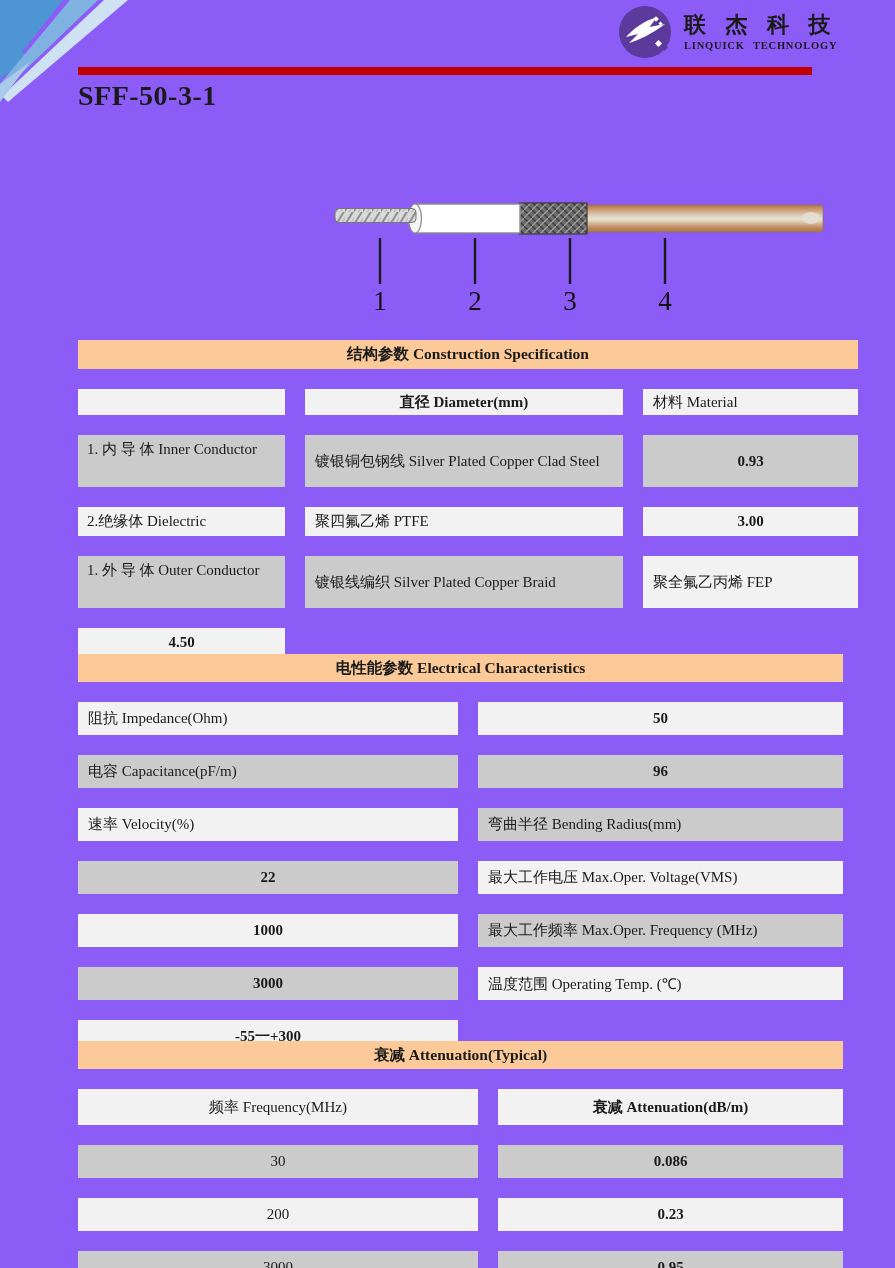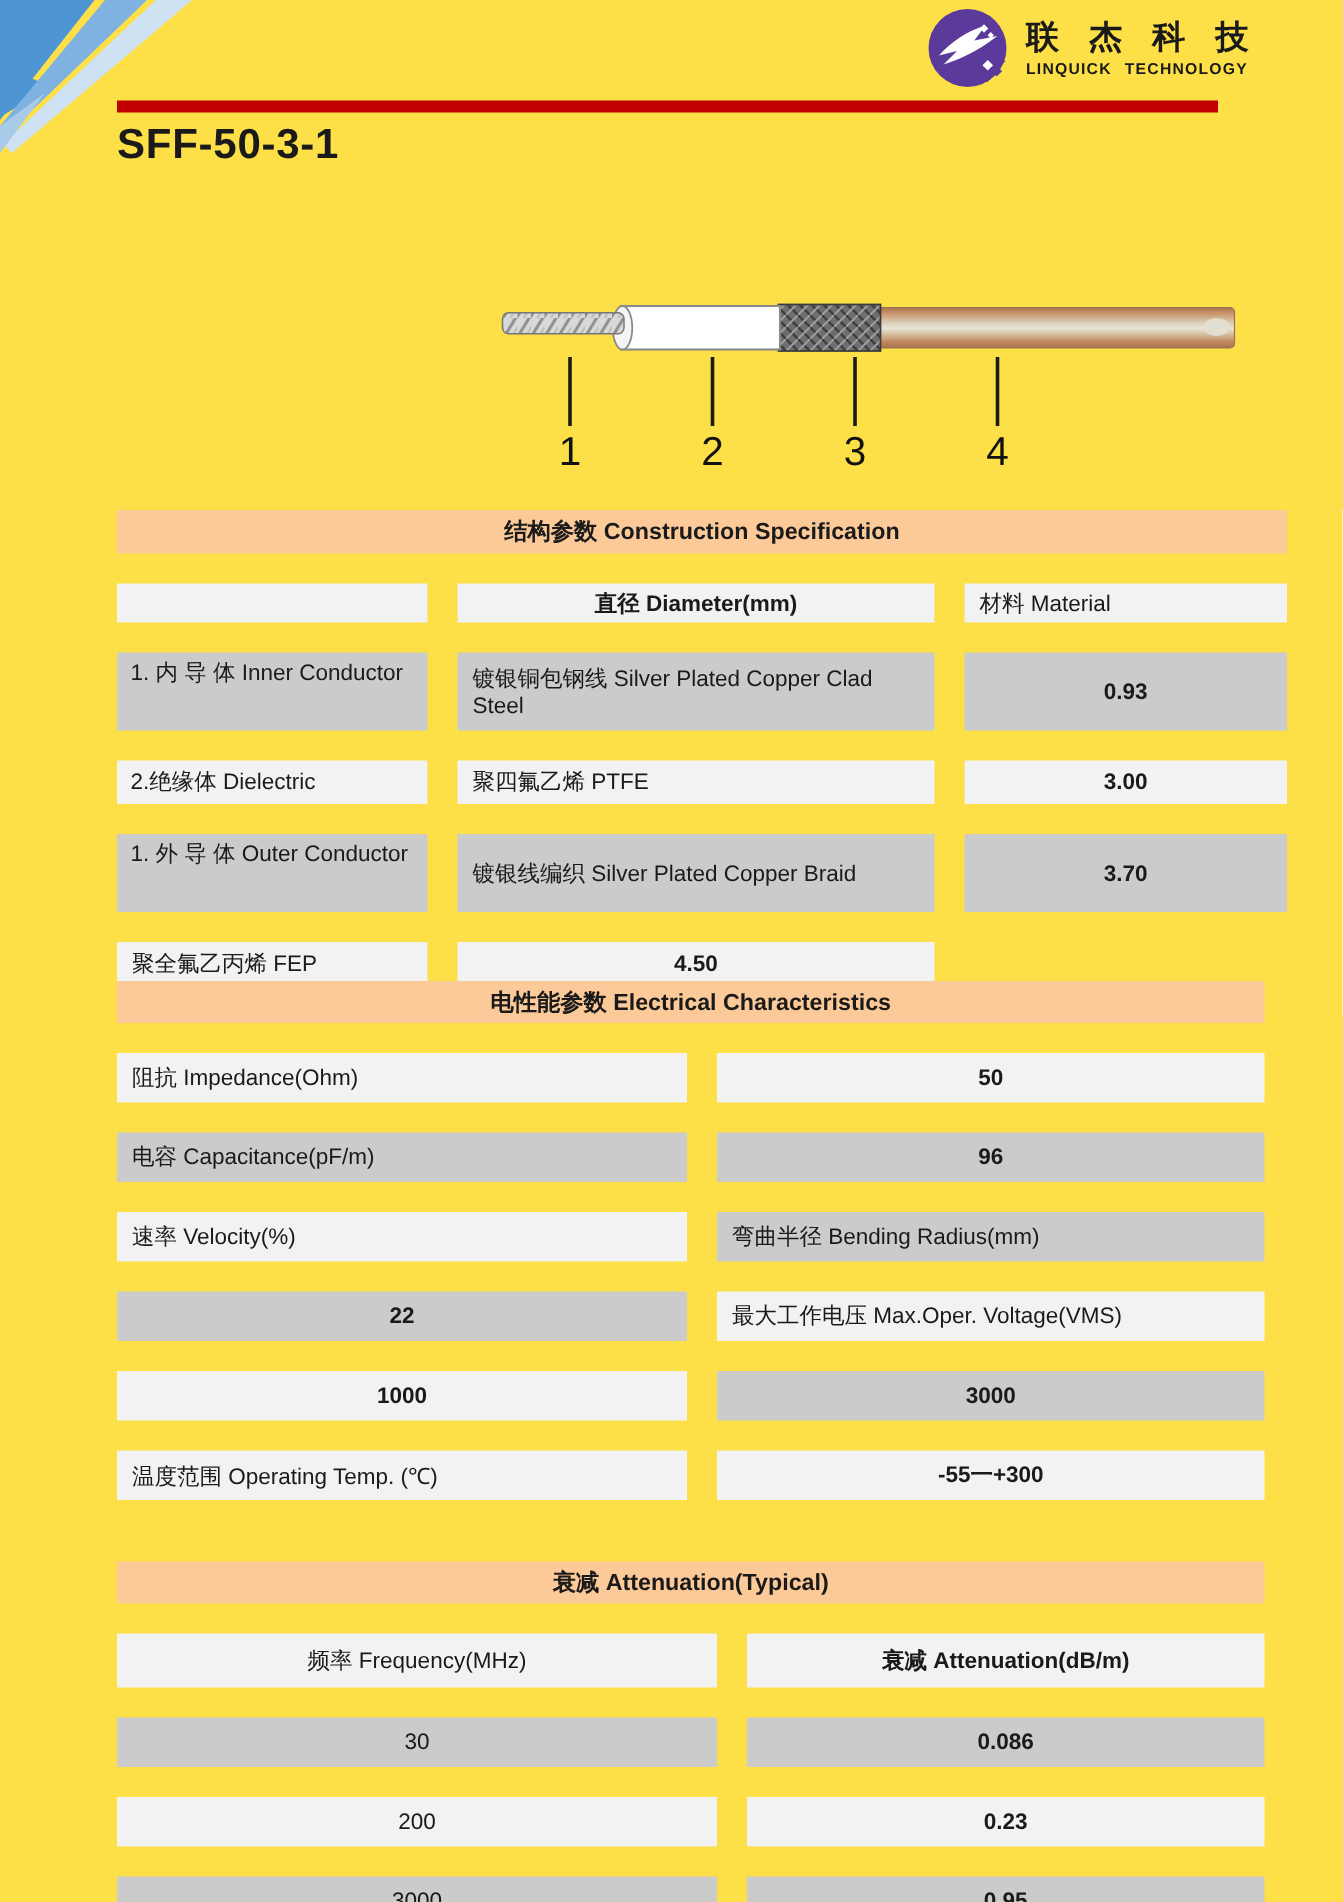--- a/index.html
+++ b/index.html
@@ -1,19 +1,19 @@
 <!DOCTYPE html>
 <html><head>
 <meta charset="utf-8">
 <style>
   html,body { margin:0; padding:0; background:#ffffff; }
   .page {
     position:relative; width:895px; height:1268px; margin:0 auto;
-    background:#fde047; overflow:hidden;
-    font-family:Liberation Sans, sans-serif; color:#1a1a1a;
+    background:#8b5cf6; overflow:hidden;
+    font-family:Liberation Serif, serif; color:#1a1a1a;
   }
   
   .corner { position:absolute; left:0; top:0; }
   
   .brand { position:absolute; left:618px; top:5px; display:flex; align-items:flex-start; }
   .brand .mark { width:56px; height:58px; }
   .brand .names { margin-left:10px; padding-top:8px; }
   .brand .cn { font-size:22px; font-weight:bold; letter-spacing:7px; line-height:24px; white-space:nowrap; }
   .brand .en { font-size:10.5px; font-weight:bold; letter-spacing:0.8px; word-spacing:5px; margin-top:3px; white-space:nowrap; }
   
@@ -127,21 +127,20 @@
     <div class="name dark">1. 内 导 体 Inner Conductor</div>
     <div class="c dark">镀银铜包钢线 Silver Plated Copper Clad Steel</div>
     <div class="c dark center b">0.93</div>
 
     <div class="name one light">2.绝缘体 Dielectric</div>
     <div class="c light">聚四氟乙烯 PTFE</div>
     <div class="c light center b">3.00</div>
 
     <div class="name dark">1. 外 导 体 Outer Conductor</div>
     <div class="c dark">镀银线编织 Silver Plated Copper Braid</div>
-    <div class="c dark center b">3.70</div>
 
     <div class="c light">聚全氟乙丙烯 FEP</div>
     <div class="c light center b">4.50</div>
   </div>
 
   <div class="tbl" id="t2">
     <div class="th">电性能参数 Electrical Characteristics</div>
 
     <div class="c light">阻抗 Impedance(Ohm)</div>
     <div class="c light center b">50</div>
@@ -150,20 +149,21 @@
     <div class="c dark center b">96</div>
 
     <div class="c light">速率 Velocity(%)</div>
 
     <div class="c dark">弯曲半径 Bending Radius(mm)</div>
     <div class="c dark center b">22</div>
 
     <div class="c light">最大工作电压 Max.Oper. Voltage(VMS)</div>
     <div class="c light center b">1000</div>
 
+    <div class="c dark">最大工作频率 Max.Oper. Frequency (MHz)</div>
     <div class="c dark center b">3000</div>
 
     <div class="c light">温度范围 Operating Temp. (℃)</div>
     <div class="c light center b">-55一+300</div>
   </div>
 
   <div class="tbl" id="t3">
     <div class="th">衰减 Attenuation(Typical)</div>
 
     <div class="c light center">频率 Frequency(MHz)</div>

